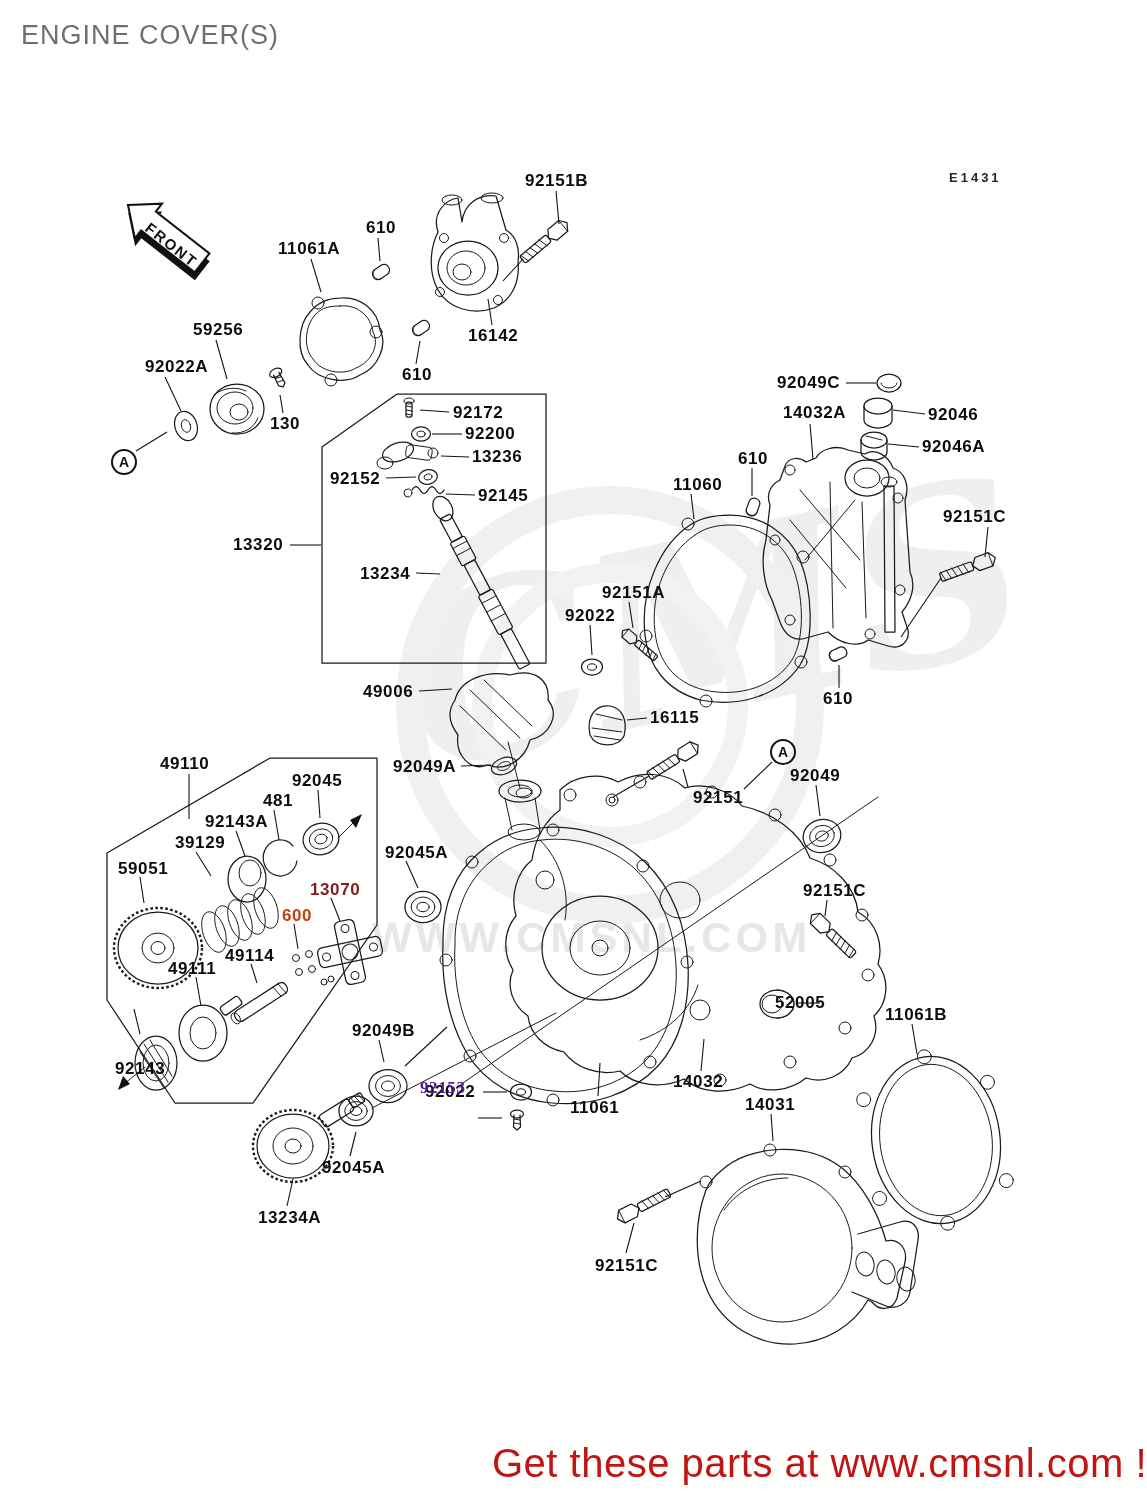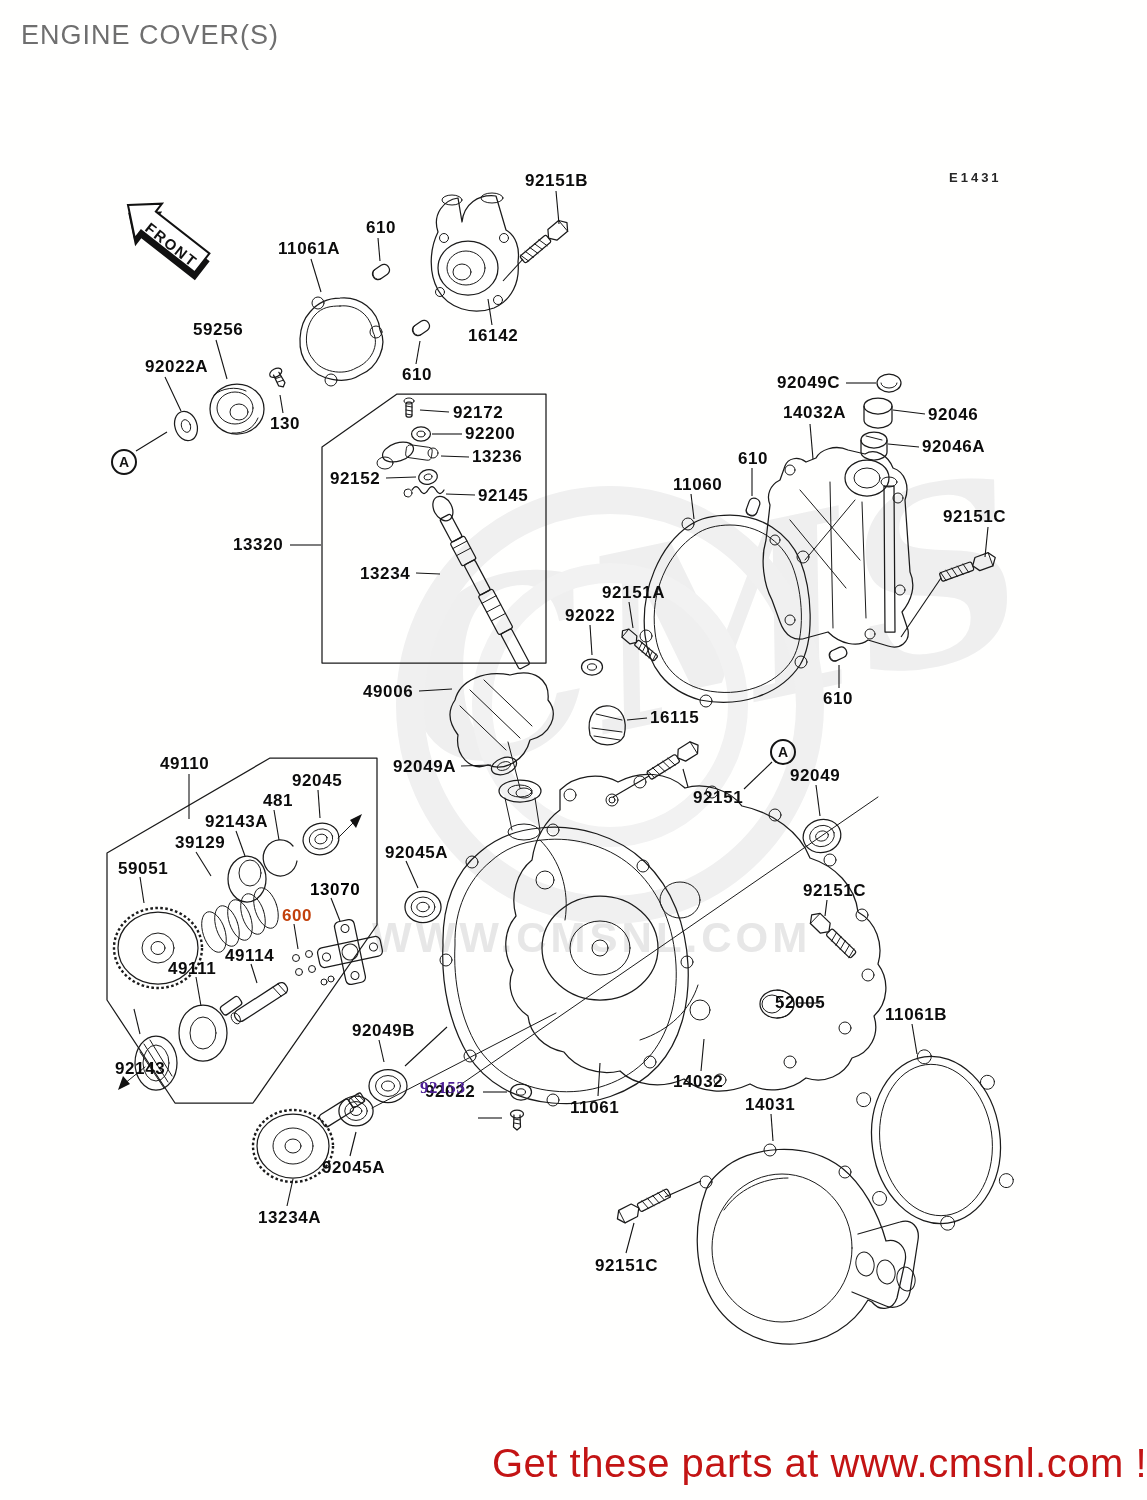--- a/index.html
+++ b/index.html
@@ -452,21 +452,21 @@
       <div class="part-label" style="left: 160px; top: 755px; color: rgb(12, 12, 12);">49110</div>
       <div class="part-label" style="left: 393px; top: 758px; color: rgb(12, 12, 12);">92049A</div>
       <div class="part-label" style="left: 790px; top: 767px; color: rgb(12, 12, 12);">92049</div>
       <div class="part-label" style="left: 292px; top: 772px; color: rgb(12, 12, 12);">92045</div>
       <div class="part-label" style="left: 665px; top: 789px; color: rgb(12, 12, 12); margin-left: 28px;">92151</div>
       <div class="part-label" style="left: 263px; top: 792px; color: rgb(12, 12, 12);">481</div>
       <div class="part-label" style="left: 205px; top: 813px; color: rgb(12, 12, 12);">92143A</div>
       <div class="part-label" style="left: 175px; top: 834px; color: rgb(12, 12, 12);">39129</div>
       <div class="part-label" style="left: 385px; top: 844px; color: rgb(12, 12, 12);">92045A</div>
       <div class="part-label" style="left: 118px; top: 860px; color: rgb(12, 12, 12);">59051</div>
-      <div class="part-label" style="left: 310px; top: 881px; color: #000000;">13070</div>
+      <div class="part-label" style="left: 310px; top: 881px; color: #7f1d1d;">13070</div>
       <div class="part-label" style="left: 803px; top: 882px; color: rgb(12, 12, 12);">92151C</div>
       <div class="part-label" style="left: 282px; top: 907px; color: #c2410c;">600</div>
       <div class="part-label" style="left: 225px; top: 947px; color: rgb(12, 12, 12);">49114</div>
       <div class="part-label" style="left: 168px; top: 960px; color: rgb(12, 12, 12);">49111</div>
       <div class="part-label" style="left: 115px; top: 1028px; color: rgb(12, 12, 12); margin-top: 32px;">92143</div>
       <div class="part-label" style="left: 775px; top: 994px; color: rgb(12, 12, 12);">52005</div>
       <div class="part-label" style="left: 885px; top: 1006px; color: rgb(12, 12, 12);">11061B</div>
       <div class="part-label" style="left: 352px; top: 1022px; color: rgb(12, 12, 12);">92049B</div>
       <div class="part-label" style="left: 425px; top: 1083px; color: rgb(12, 12, 12);">92022</div>
       <div class="part-label" style="left: 673px; top: 1073px; color: rgb(12, 12, 12);">14032</div>

